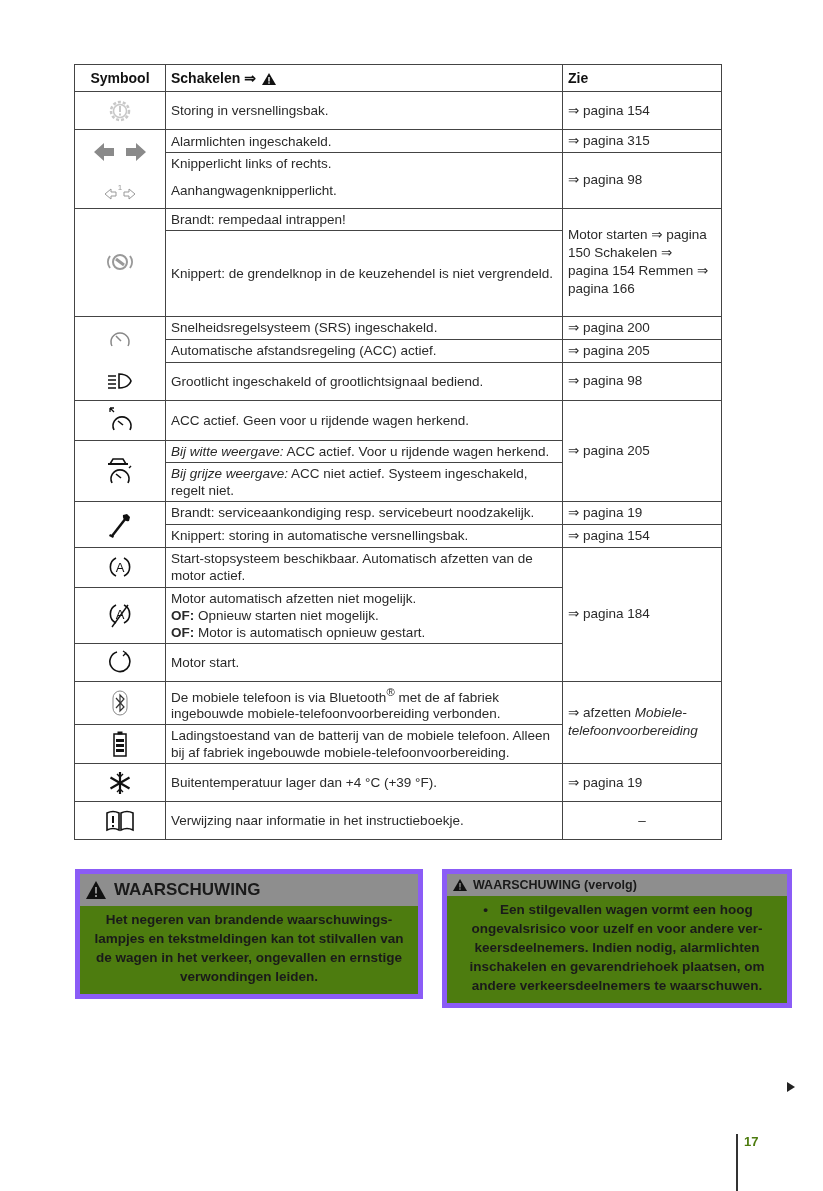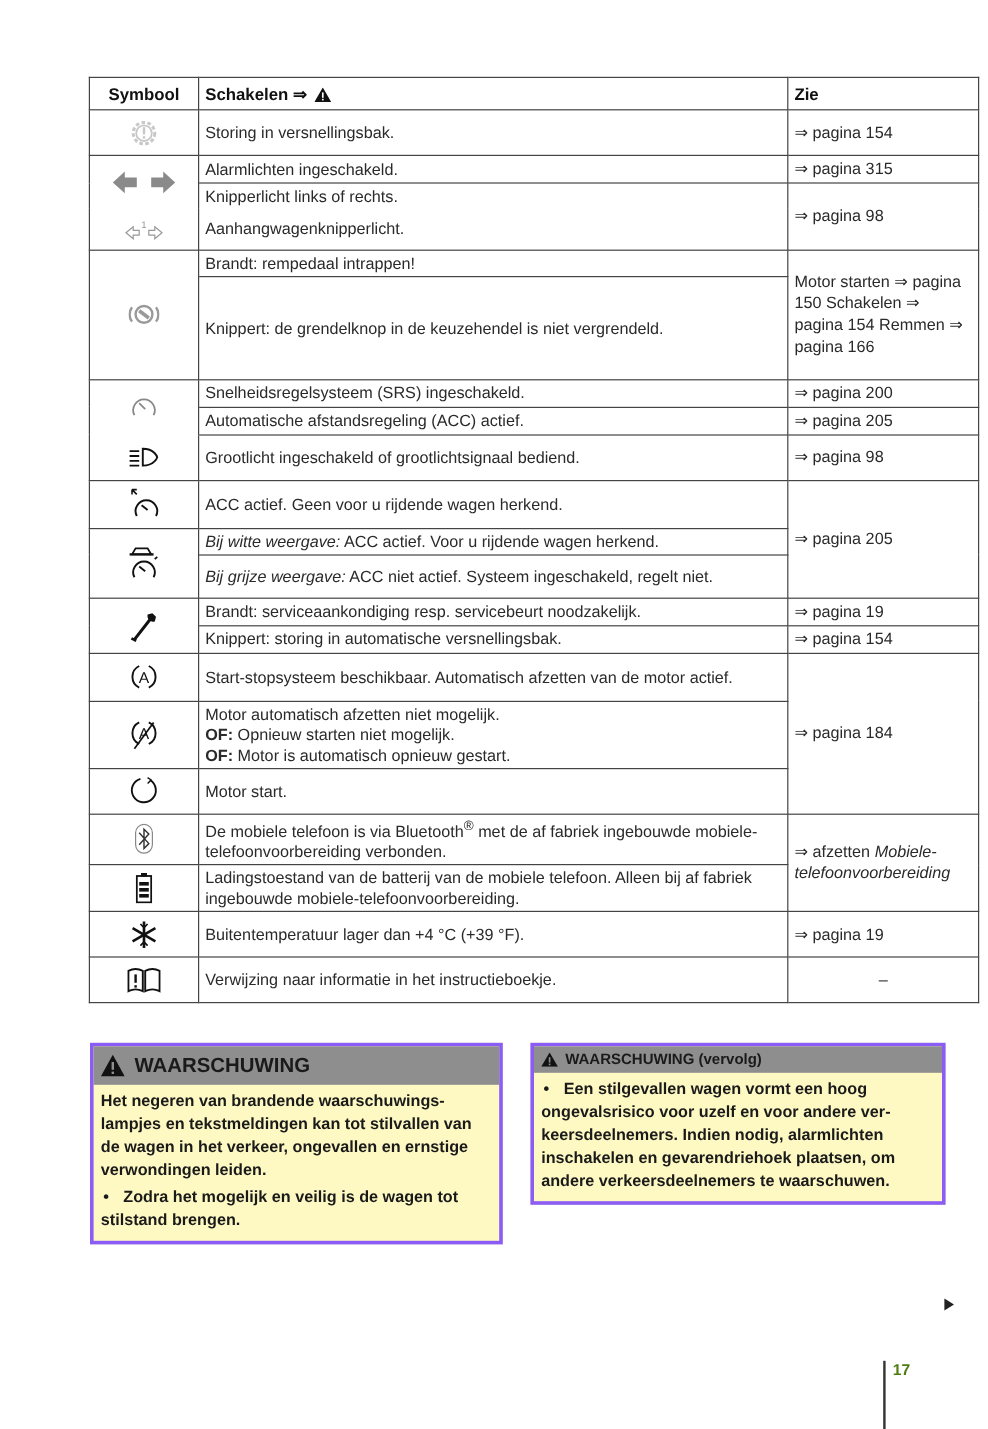--- a/index.html
+++ b/index.html
@@ -1,41 +1,41 @@
 <!DOCTYPE html>
 <html><head>
 <meta charset="utf-8">
 <style>
   html, body { margin: 0; padding: 0; background: #ffffff; }
   body {
     width: 823px; height: 1191px; position: relative; overflow: hidden;
     font-family: "Liberation Sans", sans-serif; color: #222;
   }
   .tbl {
-    position: absolute; left: 74px; top: 64px; width: 742px;
+    position: absolute; left: 74px; top: 64px; width: 648px;
     border-collapse: collapse; font-size: 13.5px; color: #2a2a2a;
   }
   .tbl td, .tbl th { border: 1px solid #444; vertical-align: middle; padding: 2px 5px; }
   .tbl th { font-weight: bold; text-align: left; height: 22px; font-size: 14px; color:#111; }
   .tbl th.sym { text-align: center; width: 80px; }
   .tbl th.zie { width: 148px; }
   .tbl td.icon { text-align: center; width: 80px; padding: 2px; }
   .tbl td.desc { line-height: 17px; }
   .tbl td.see { line-height: 18px; }
   .tbl td.nobb { border-bottom: none; }
   .tbl td.nobt { border-top: none; }
   .it { font-style: italic; }
   .bold { font-weight: bold; }
   .ic { display: inline-block; vertical-align: middle; }
   .ic svg { display: block; }
   .dash { text-align: center; }
 
   .warn {
-    position: absolute; border: 3px solid #8b5cf6; background: #fef9c3;
-    font-weight: bold; color: #1a1a1a;
+    position: absolute; border: 5px solid #8b5cf6; background: #4d7c0f;
+    font-weight: bold; color: #1a1a1a; text-align: center;
   }
   .warn-head {
     background: #8e8e8e; color: #1a1a1a; font-weight: bold;
     display: flex; align-items: center; padding: 0 6px;
   }
   .warn-body { padding: 4px 6px; font-size: 13.5px; line-height: 19px; }
   .warn-body p { margin: 0 0 4px 0; }
   .bullet::before { content: "•"; margin-right: 12px; margin-left: 2px; }
   .w1 { left: 75px; top: 869px; width: 338px; }
   .w1 .warn-head { height: 32px; font-size: 17px; }
@@ -317,21 +317,20 @@
       <svg width="20" height="18" viewBox="0 0 20 18">
           <path d="M10 0 L20 18 L0 18 Z" fill="#111"></path>
           <rect x="9" y="6" width="2" height="6.5" fill="#8e8e8e"></rect>
           <rect x="9" y="14" width="2" height="2" fill="#8e8e8e"></rect>
         </svg>
     </span>
     <span>WAARSCHUWING</span>
   </div>
   <div class="warn-body">
     <p>Het negeren van brandende waarschuwings­lampjes en tekstmeldingen kan tot stilvallen van de wagen in het verkeer, ongevallen en ernstige verwondingen leiden.</p>
-    <p class="bullet">Zodra het mogelijk en veilig is de wagen tot stilstand brengen.</p>
   </div>
 </div>
 
 <div class="warn w2">
   <div class="warn-head">
     <span class="ic" style="margin-right:6px;">
       <svg width="14" height="12" viewBox="0 0 14 12">
           <path d="M7 0 L14 12 L0 12 Z" fill="#111"></path>
           <rect x="6.3" y="4" width="1.4" height="4.5" fill="#8e8e8e"></rect>
           <rect x="6.3" y="9.3" width="1.4" height="1.4" fill="#8e8e8e"></rect>

